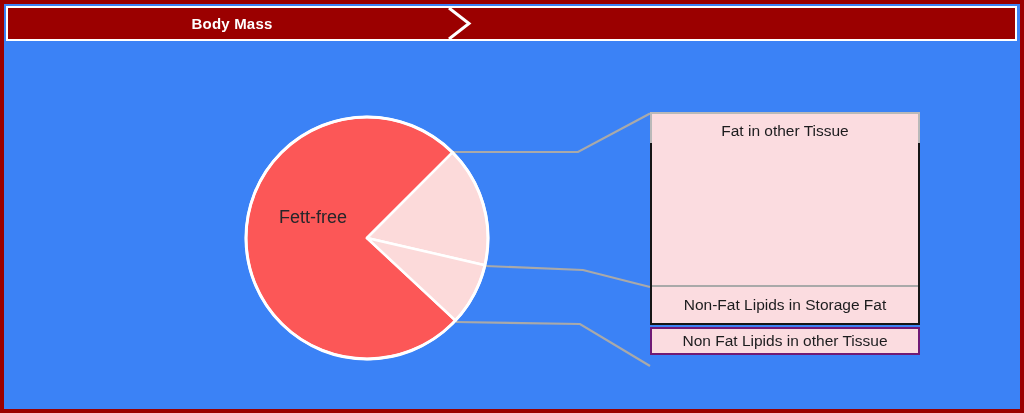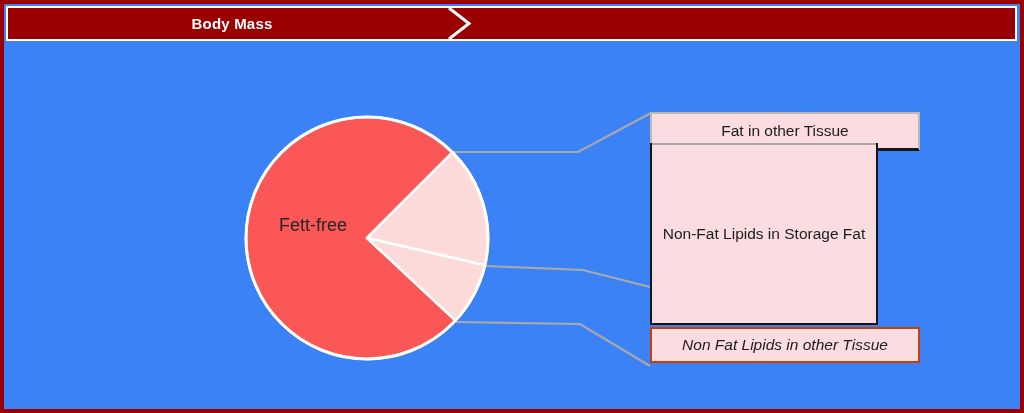--- a/index.html
+++ b/index.html
@@ -18,45 +18,45 @@
   .seg-left{left:0;width:448px;}
   .seg-right{left:462px;right:0;}
   .seg span{color:#fff;font-weight:bold;font-size:15px;letter-spacing:.2px;white-space:nowrap;}
   .chev{position:absolute;left:438px;top:0;width:28px;height:31px;}
 
   
   .diagram-svg{position:absolute;left:0;top:0;width:1024px;height:413px;z-index:1;}
 
   
   .pie-label{position:absolute;z-index:5;color:#26262a;font-size:18px;line-height:26px;text-align:center;}
-  .ffm-label{left:238px;top:212px;width:150px;}
+  .ffm-label{left:238px;top:204px;width:150px;}
   .lipids-label{left:380px;top:231px;width:76px;}
 
   
   .callout{position:absolute;box-sizing:border-box;background:#fbdce0;color:#1c1c1e;z-index:5;}
   .callout .txt{font-size:15.5px;white-space:nowrap;}
   .box-top{
     left:650px;top:112px;width:270px;height:39px;
     border:2px solid #b9b9b9;border-bottom:3px solid #151515;
     display:flex;align-items:center;justify-content:center;
   }
   .box-main{
-    left:650px;top:143px;width:228px;height:182px;
+    left:650px;top:143px;width:270px;height:182px;
     border:2px solid #151515;border-top:none;
-    display:flex;flex-direction:row;
+    display:flex;flex-direction:column;
   }
   .box-main-body{height:142px;}
   .box-main-row{
     flex:1;border-top:2px solid #a9a9a9;
     display:flex;align-items:center;justify-content:center;
   }
   .box-bottom{
-    left:650px;top:327px;width:270px;height:36px;
-    border:2px solid #c2410c;
-    display:flex;align-items:center;justify-content:center;font-style:italic;
+    left:650px;top:327px;width:270px;height:28px;
+    border:2px solid #701a75;
+    display:flex;align-items:center;justify-content:center;
   }
 </style>
 </head>
 <body>
 
 <div class="stage">
 
   <div class="topbar">
     <div class="seg seg-left">
       <span>Body Mass</span>

